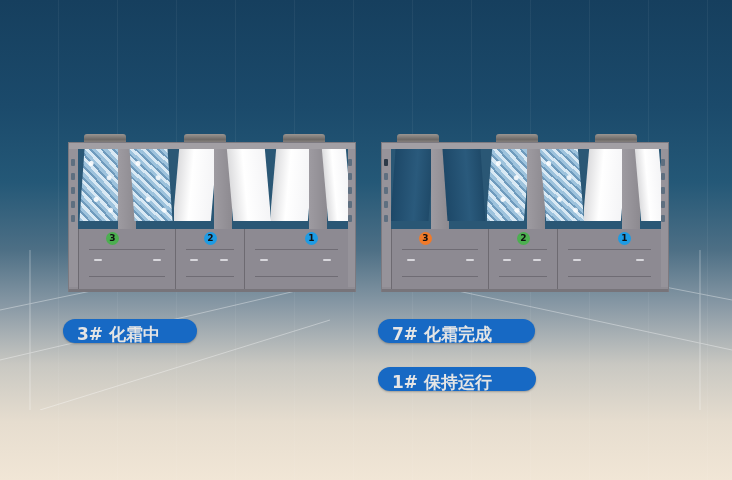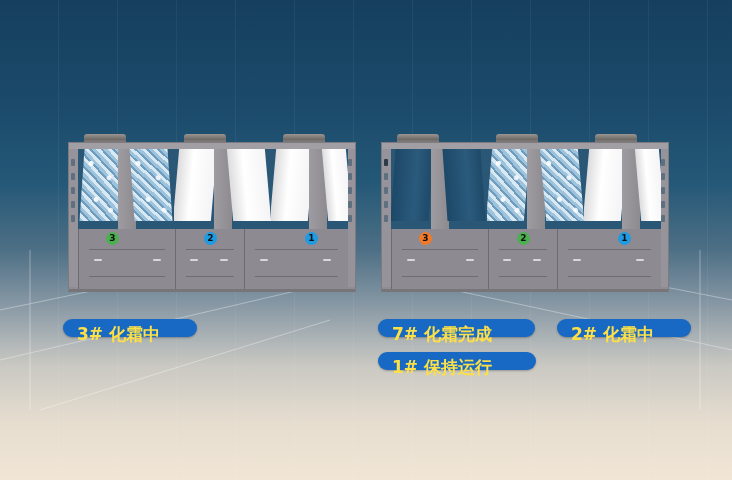--- a/index.html
+++ b/index.html
@@ -29,21 +29,21 @@
       radial-gradient(circle at 40% 70%,rgba(255,255,255,.85) 0 2px,transparent 3px),
       radial-gradient(circle at 80% 85%,rgba(255,255,255,.8) 0 2px,transparent 3px),
       repeating-linear-gradient(45deg,#9ec3dd 0 3px,#d9e9f4 3px 6px,#6f9bbd 6px 8px);}
   .coil.dark{background:linear-gradient(90deg,#1d4868,#2a5a7c 60%,#1f4a69);}
   .vbrace{position:absolute;top:0;width:18px;height:80px;background:linear-gradient(90deg,#9e9ba1,#8d8a90);}
   .lower{position:absolute;top:86px;height:60px;background:#8d8a92;border-left:1px solid #6d6a71;box-sizing:border-box;}
   .lower .line{position:absolute;left:10px;right:10px;height:1px;background:#6f6c74;}
   .lower .handle{position:absolute;top:30px;width:8px;height:2px;background:#d8d7dc;border-radius:1px;}
   .badge{position:absolute;top:3px;width:13px;height:13px;border-radius:50%;font-size:9px;line-height:13px;text-align:center;color:#111;font-weight:bold;}
   .base{position:absolute;left:0;top:146px;width:100%;height:3px;background:#77747a;}
-  .pill{position:absolute;height:18px;border-radius:15px;background:#1769c4;color:#fde047;font-weight:bold;font-size:17px;line-height:30px;padding:0 14px;box-sizing:border-box;white-space:nowrap;
+  .pill{position:absolute;height:24px;border-radius:15px;background:#1769c4;color:#e5e5e5;font-weight:bold;font-size:17px;line-height:30px;padding:0 14px;box-sizing:border-box;white-space:nowrap;
     box-shadow:0 1px 2px rgba(0,0,0,.25);}
 </style>
 </head>
 <body>
 
 <div class="stage">
 
   <svg class="floorlines" viewBox="0 0 732 160">
     <g stroke="#ffffff" stroke-width="1" fill="none">
       <line x1="0" y1="60" x2="240" y2="10"></line>
@@ -180,16 +180,15 @@
         <div class="handle" style="left:15px"></div>
           <div class="handle" style="left:78px"></div>
       </div>
       <div class="base"></div>
     </div>
   </div>
 
   <div class="pill" style="left:63px;top:319px;width:134px">3# 化霜中</div>
 
   <div class="pill" style="left:378px;top:319px;width:157px">7# 化霜完成</div>
-  <div class="pill" style="left:557px;top:319px;width:134px">2# 化霜中</div>
-  <div class="pill" style="left:378px;top:352px;width:158px">1# 保持运行</div>
+  <div class="pill" style="left:378px;top:367px;width:158px">1# 保持运行</div>
 
 </div>
 
 </body></html>

